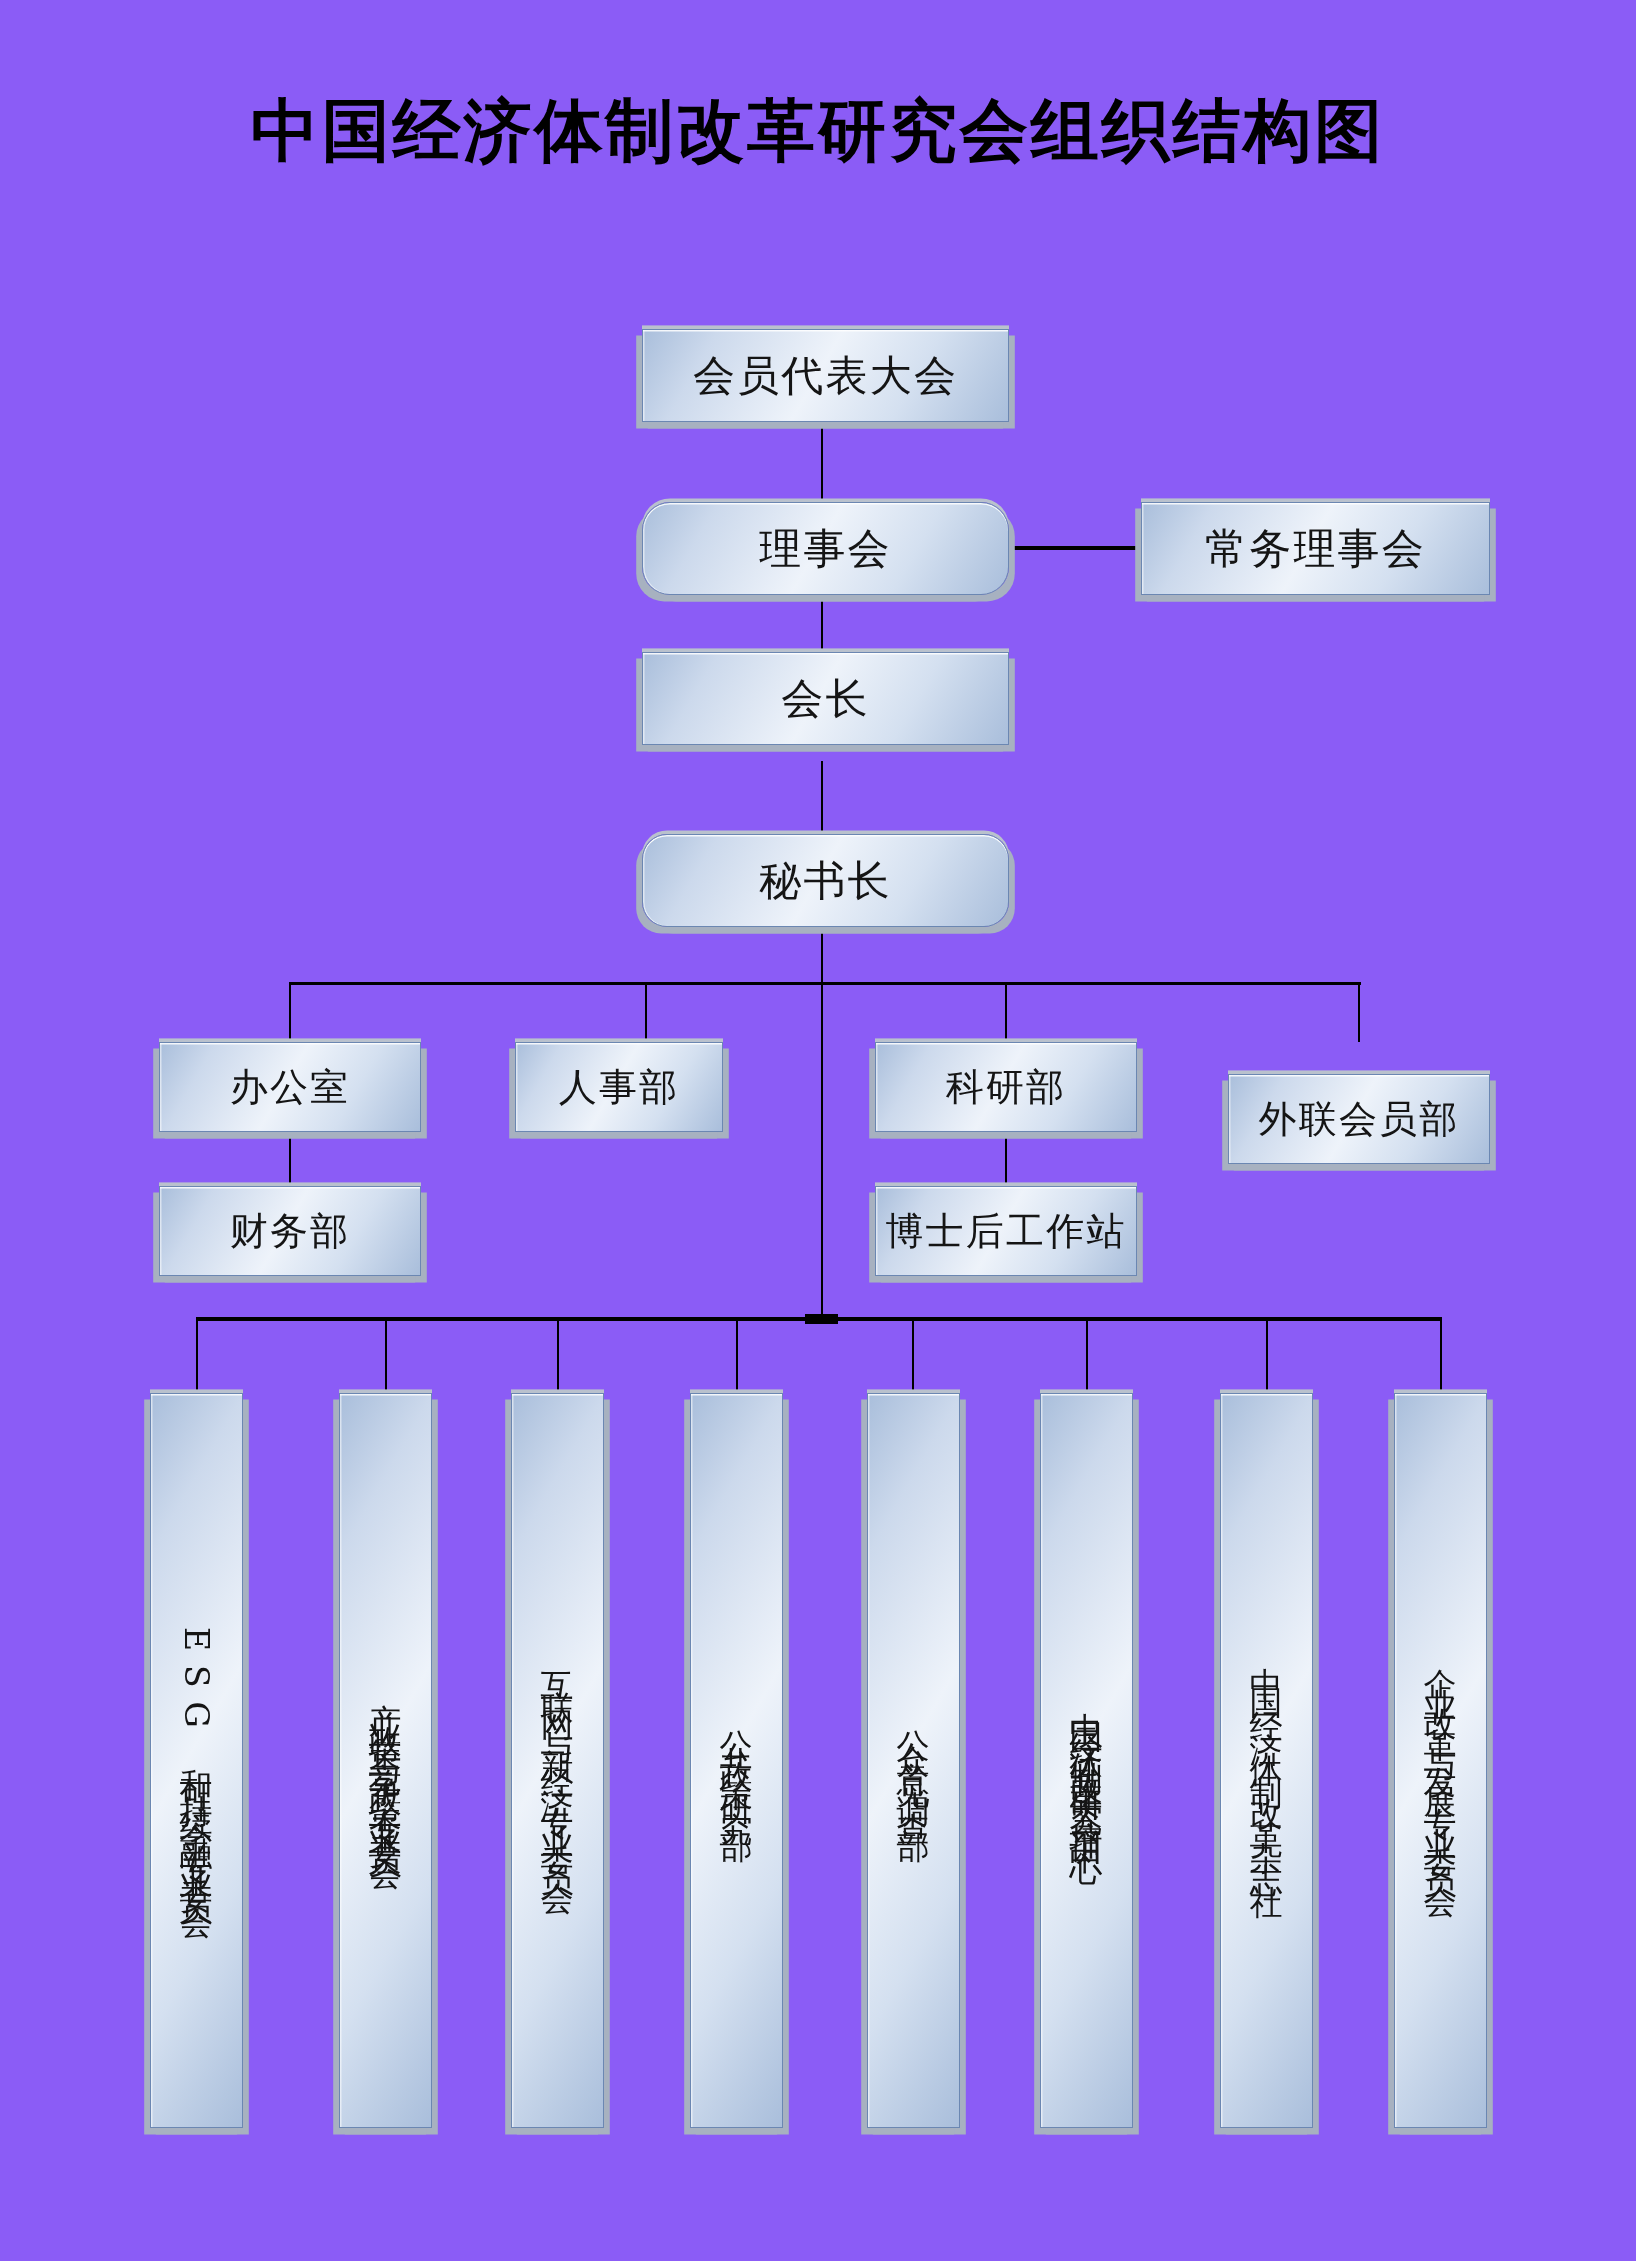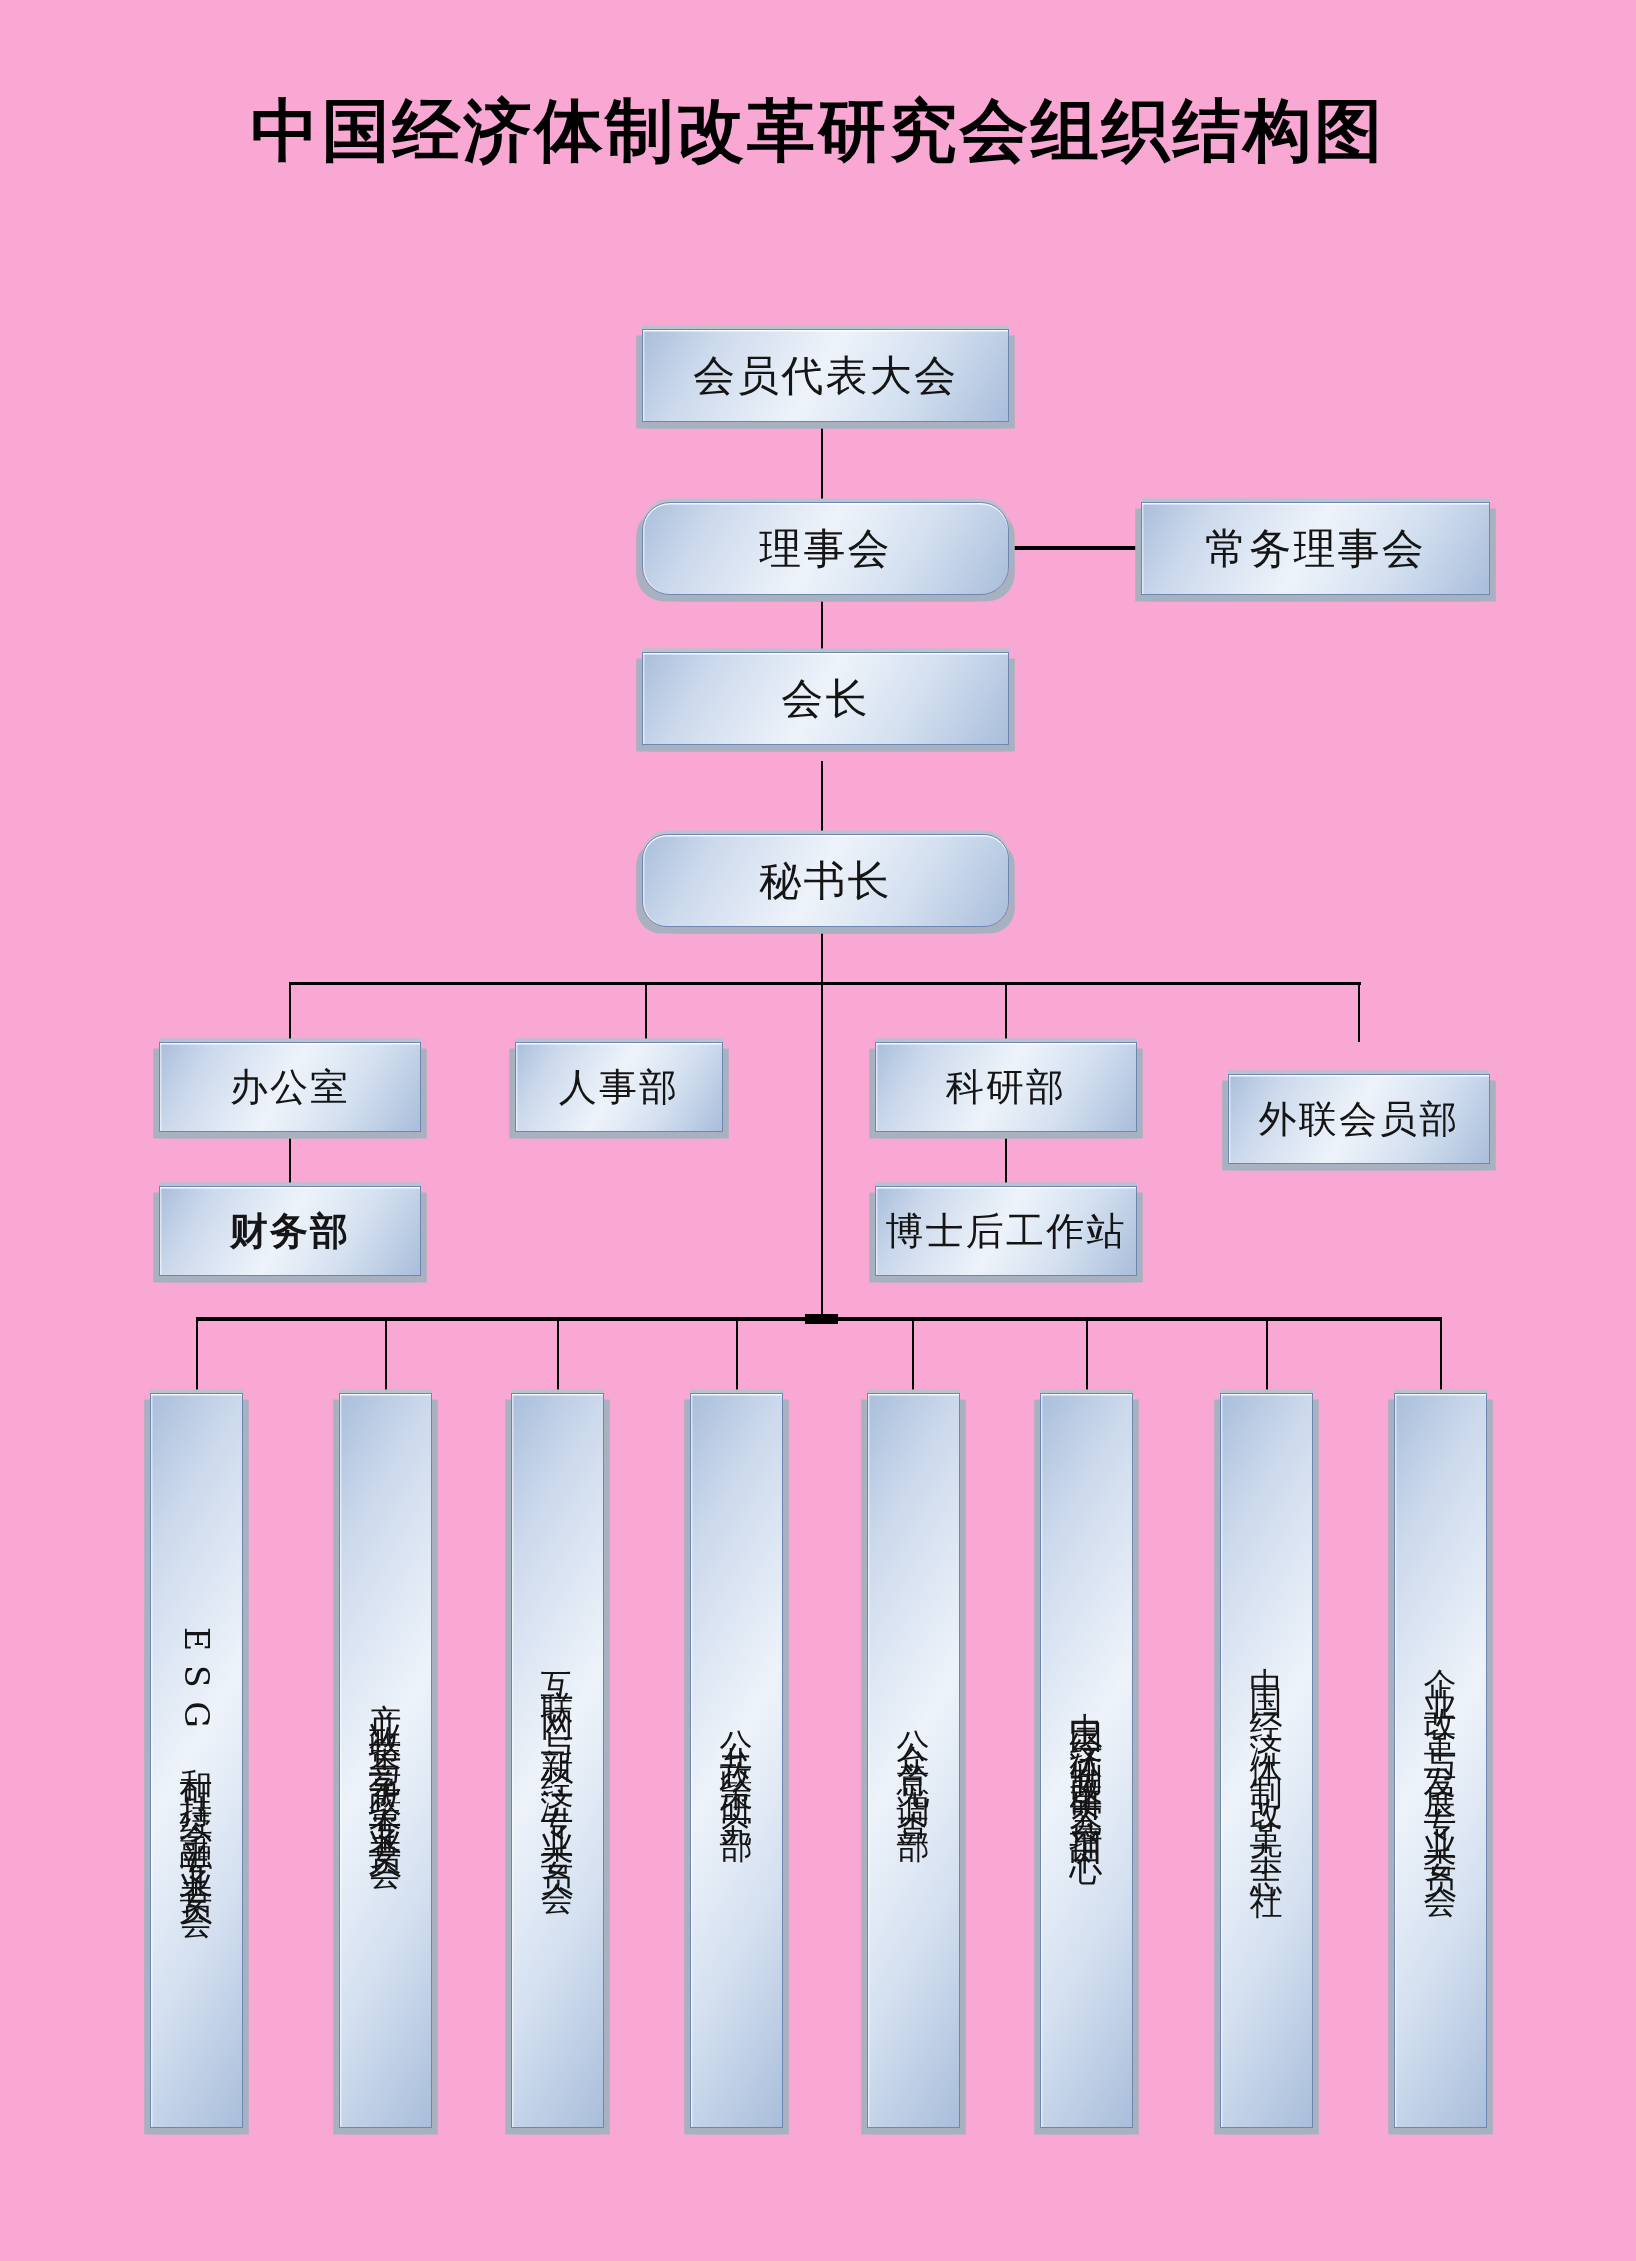--- a/index.html
+++ b/index.html
@@ -1,19 +1,19 @@
 <!DOCTYPE html>
 <html style="font-size:11.6px"><head>
 <meta charset="utf-8">
 <style>
   html,body{margin:0;padding:0;background:#ffffff;}
   .canvas{
     position:relative;
     width:1636px;height:2261px;
-    background:#f9a8d4;
+    background:#8b5cf6;
     font-family:"DejaVu Serif","Liberation Serif",serif;
     overflow:hidden;
   }
   .title{
     position:absolute;
     left:0;top:86px;width:1636px;
     margin:0;
     text-align:center;
     font-family:"DejaVu Sans","Liberation Sans",sans-serif;
     font-weight:700;
@@ -114,21 +114,21 @@
   </div>
   <div class="box hbox fs-dept" style="left:515px;top:1042px;width:208px;height:90px;">
     <span class="label">人事部</span>
   </div>
   <div class="box hbox fs-dept" style="left:875px;top:1042px;width:262px;height:90px;">
     <span class="label">科研部</span>
   </div>
   <div class="box hbox fs-dept" style="left:1228px;top:1042px;width:262px;height:90px;margin-top:32px;">
     <span class="label">外联会员部</span>
   </div>
-  <div class="box hbox fs-dept" style="left:159px;top:1186px;width:262px;height:90px;font-weight:bold;">
+  <div class="box hbox fs-dept" style="left:159px;top:1186px;width:262px;height:90px;">
     <span class="label">财务部</span>
   </div>
   <div class="box hbox fs-dept" style="left:875px;top:1186px;width:262px;height:90px;">
     <span class="label">博士后工作站</span>
   </div>
 
   <div class="box vbox c1" style="left:150px;top:1393px;width:93px;height:735px;">
     <span class="label">ESG和可持续金融专业委员会</span>
   </div>
   <div class="box vbox c2" style="left:339px;top:1393px;width:93px;height:735px;">

